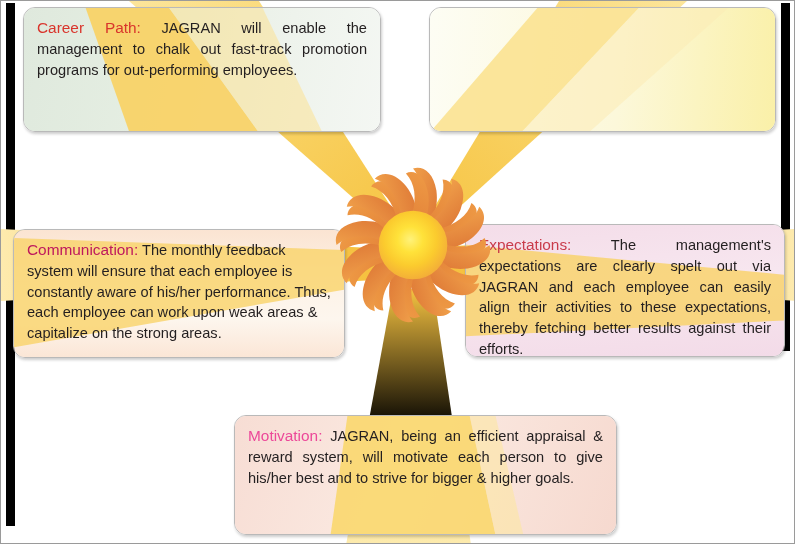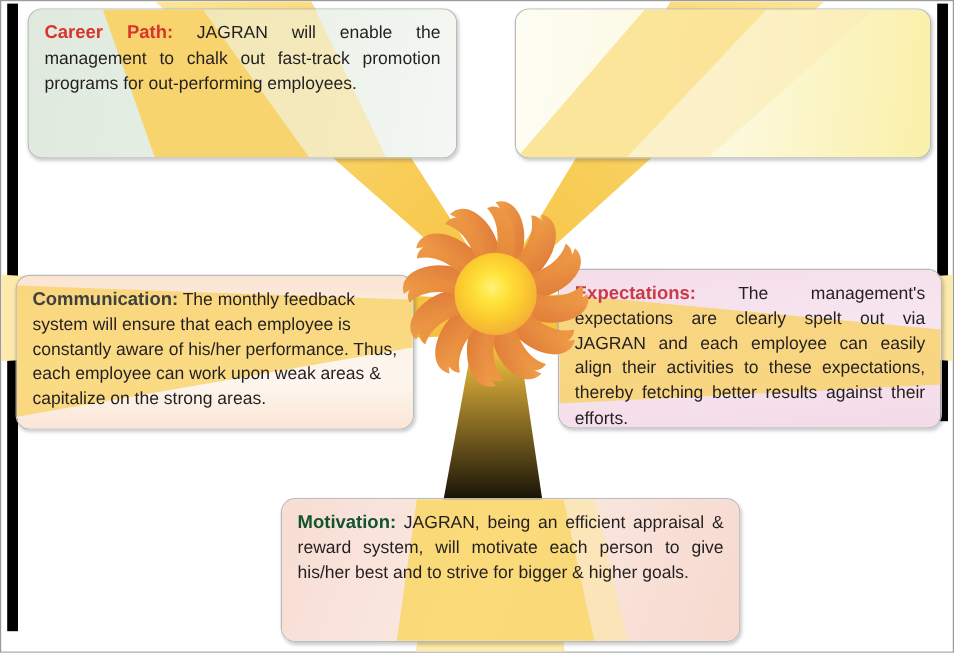--- a/index.html
+++ b/index.html
@@ -56,21 +56,21 @@
   }
   .msg-inner{
     position:relative;
     z-index:2;
     padding:9px 13px 10px 13px;
     font-size:14.6px;
     line-height:1.42;
     color:#231f20;
   }
   .msg-head{
-    font-weight:bold;
+    font-weight:normal;
     font-size:15.4px;
   }
   .justify .msg-inner{ text-align:justify; }
 
   
   .tint{
     position:absolute;
     inset:0;
     z-index:0;
   }
@@ -163,42 +163,42 @@
       <polygon points="92,125 160,125 300,0 210,0" fill="#FCEBB4" opacity="0.55"></polygon>
     </svg>
   </div>
 
   <div class="msg-box" id="box-communication">
     <div class="tint" id="tint-communication"></div>
     <svg class="box-ray" viewBox="0 0 332 129" preserveAspectRatio="none">
       <polygon points="0,8 332,20 332,60 0,118" fill="#F9D265" opacity="0.78"></polygon>
     </svg>
     <div class="msg-inner">
-      <span class="msg-head" style="color:#404040">Communication:</span><span> The monthly feedback system will ensure that each employee is constantly aware of his/her performance. Thus, each employee can work upon weak areas &amp; capitalize on the strong areas.</span>
+      <span class="msg-head" style="color:#be185d">Communication:</span><span> The monthly feedback system will ensure that each employee is constantly aware of his/her performance. Thus, each employee can work upon weak areas &amp; capitalize on the strong areas.</span>
     </div>
   </div>
 
   <div class="msg-box justify" id="box-expectations">
     <div class="tint" id="tint-expectations"></div>
     <svg class="box-ray" viewBox="0 0 320 133" preserveAspectRatio="none">
       <polygon points="0,20 320,50 320,96 0,112" fill="#F9D265" opacity="0.80"></polygon>
     </svg>
     <div class="msg-inner">
       <span class="msg-head" style="color:#C93B4B">Expectations:</span><span> The management's expectations are clearly spelt out via JAGRAN and each employee can easily align their activities to these expectations, thereby fetching better results against their efforts.</span>
     </div>
   </div>
 
   <div class="msg-box justify" id="box-motivation">
     <div class="tint" id="tint-motivation"></div>
     <svg class="box-ray" viewBox="0 0 383 120" preserveAspectRatio="none">
       <polygon points="113,0 236,0 262,120 96,120" fill="#FAD870" opacity="0.92"></polygon>
       <polygon points="236,0 262,0 290,120 262,120" fill="#FCE6A2" opacity="0.6"></polygon>
     </svg>
     <div class="msg-inner">
-      <span class="msg-head" style="color:#14532d">Motivation:</span><span> JAGRAN, being an efficient appraisal &amp; reward system, will motivate each person to give his/her best and to strive for bigger &amp; higher goals.</span>
+      <span class="msg-head" style="color:#ec4899">Motivation:</span><span> JAGRAN, being an efficient appraisal &amp; reward system, will motivate each person to give his/her best and to strive for bigger &amp; higher goals.</span>
     </div>
   </div>
 
   <svg id="sun" viewBox="0 0 200 200">
     <defs>
       <radialGradient id="gCore" cx="46%" cy="42%" r="62%">
         <stop offset="0%" stop-color="#FFF27A"></stop>
         <stop offset="30%" stop-color="#FFE23A"></stop>
         <stop offset="62%" stop-color="#FBCB2E"></stop>
         <stop offset="100%" stop-color="#F2A93A"></stop>

